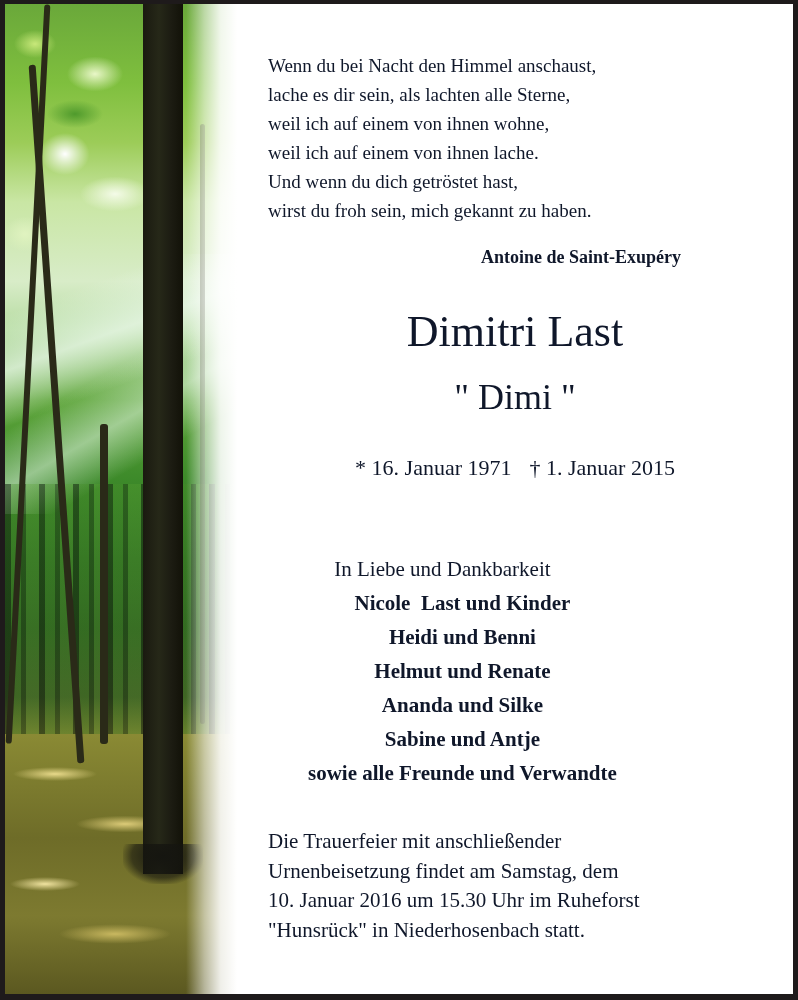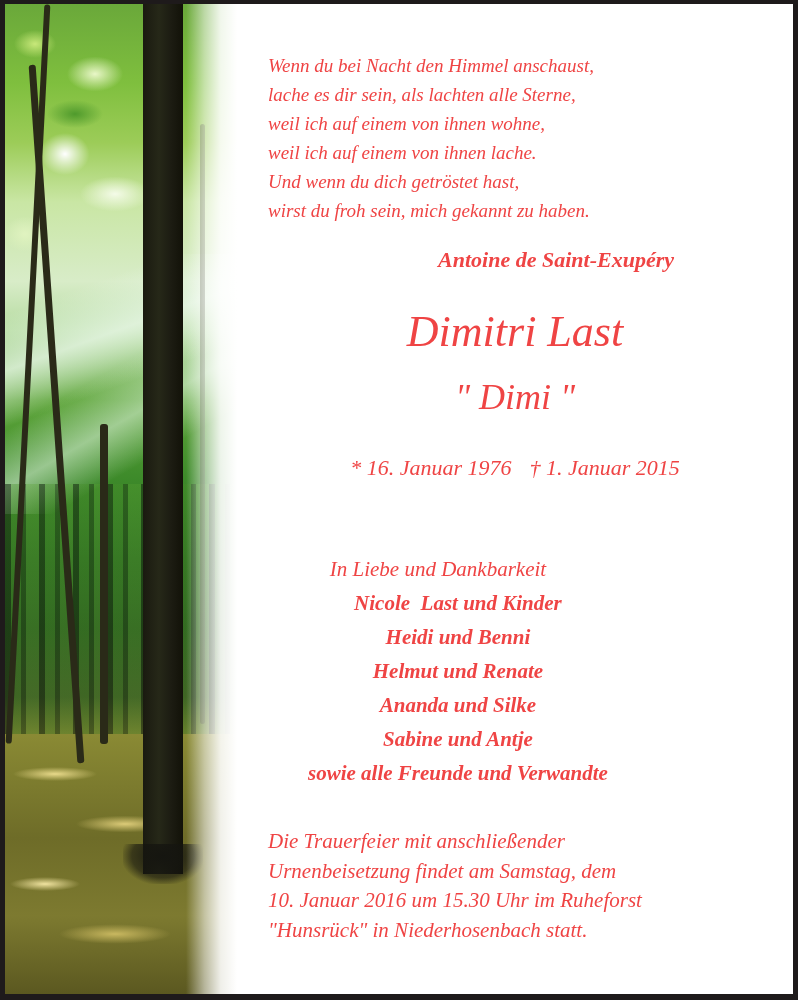--- a/index.html
+++ b/index.html
@@ -67,26 +67,26 @@
     background: radial-gradient(ellipse at 50% 30%, #151510 0%, rgba(20,20,15,0.6) 55%, transparent 75%);
   }
   .forest .fade {
     position: absolute; left: 0; top: 0; width: 232px; height: 990px;
     background: linear-gradient(90deg,
       rgba(255,255,255,0) 0%, rgba(255,255,255,0) 78%,
       rgba(255,255,255,0.55) 86%, rgba(255,255,255,0.9) 93%, #ffffff 100%);
   }
   
   .txt {
-    position: absolute; color: #ef4444; font-family: "DejaVu Serif", "Liberation Serif", serif;
-    font-style: italic; white-space: nowrap;
+    position: absolute; color: #0f172a; font-family: "DejaVu Serif", "Liberation Serif", serif;
+    white-space: nowrap;
   }
   .poem { left: 263px; top: 47px; font-size: 19px; line-height: 29px; font-family: "Liberation Serif", serif; }
   .poem div { height: 29px; }
-  .author { right: 119px; top: 243px; font-size: 22px; font-weight: bold; font-family: "Liberation Serif", serif; }
+  .author { right: 112px; top: 243px; font-size: 18px; font-weight: bold; font-family: "Liberation Serif", serif; }
   .name { left: 260px; width: 500px; top: 302px; text-align: center; font-size: 44px; font-family: "Liberation Serif", serif; }
   .nick { left: 260px; width: 500px; top: 372px; text-align: center; font-size: 36px; font-family: "Liberation Serif", serif; }
   .dates { left: 260px; width: 500px; top: 451px; text-align: center; font-size: 22px; font-family: "Liberation Serif", serif; }
   .dates .gap { display: inline-block; width: 18px; }
   .mourners { left: 263px; top: 548px; font-size: 21px; line-height: 34px; font-family: "Liberation Serif", serif; text-align: center; }
   .mourners .intro { font-weight: normal; }
   .mourners .who { font-weight: bold; margin-left: 40px; }
   .ceremony { left: 263px; top: 823px; font-size: 21px; line-height: 29.5px; font-family: "Liberation Serif", serif; }
 </style>
 </head>
@@ -117,21 +117,21 @@
       <div>Und wenn du dich getröstet hast,</div>
       <div>wirst du froh sein, mich gekannt zu haben.</div>
     </div>
 
     <div class="txt author">Antoine de Saint-Exupéry</div>
 
     <div class="txt name">Dimitri Last</div>
     <div class="txt nick">" Dimi "</div>
 
     <div class="txt dates">
-      <span>* 16. Januar 1976</span><span class="gap"></span><span>† 1. Januar 2015</span>
+      <span>* 16. Januar 1971</span><span class="gap"></span><span>† 1. Januar 2015</span>
     </div>
 
     <div class="txt mourners">
       <div class="intro">In Liebe und Dankbarkeit</div>
       <div class="who" style="white-space:pre;">Nicole  Last und Kinder</div>
       <div class="who">Heidi und Benni</div>
       <div class="who">Helmut und Renate</div>
       <div class="who">Ananda und Silke</div>
       <div class="who">Sabine und Antje</div>
       <div class="who">sowie alle Freunde und Verwandte</div>

